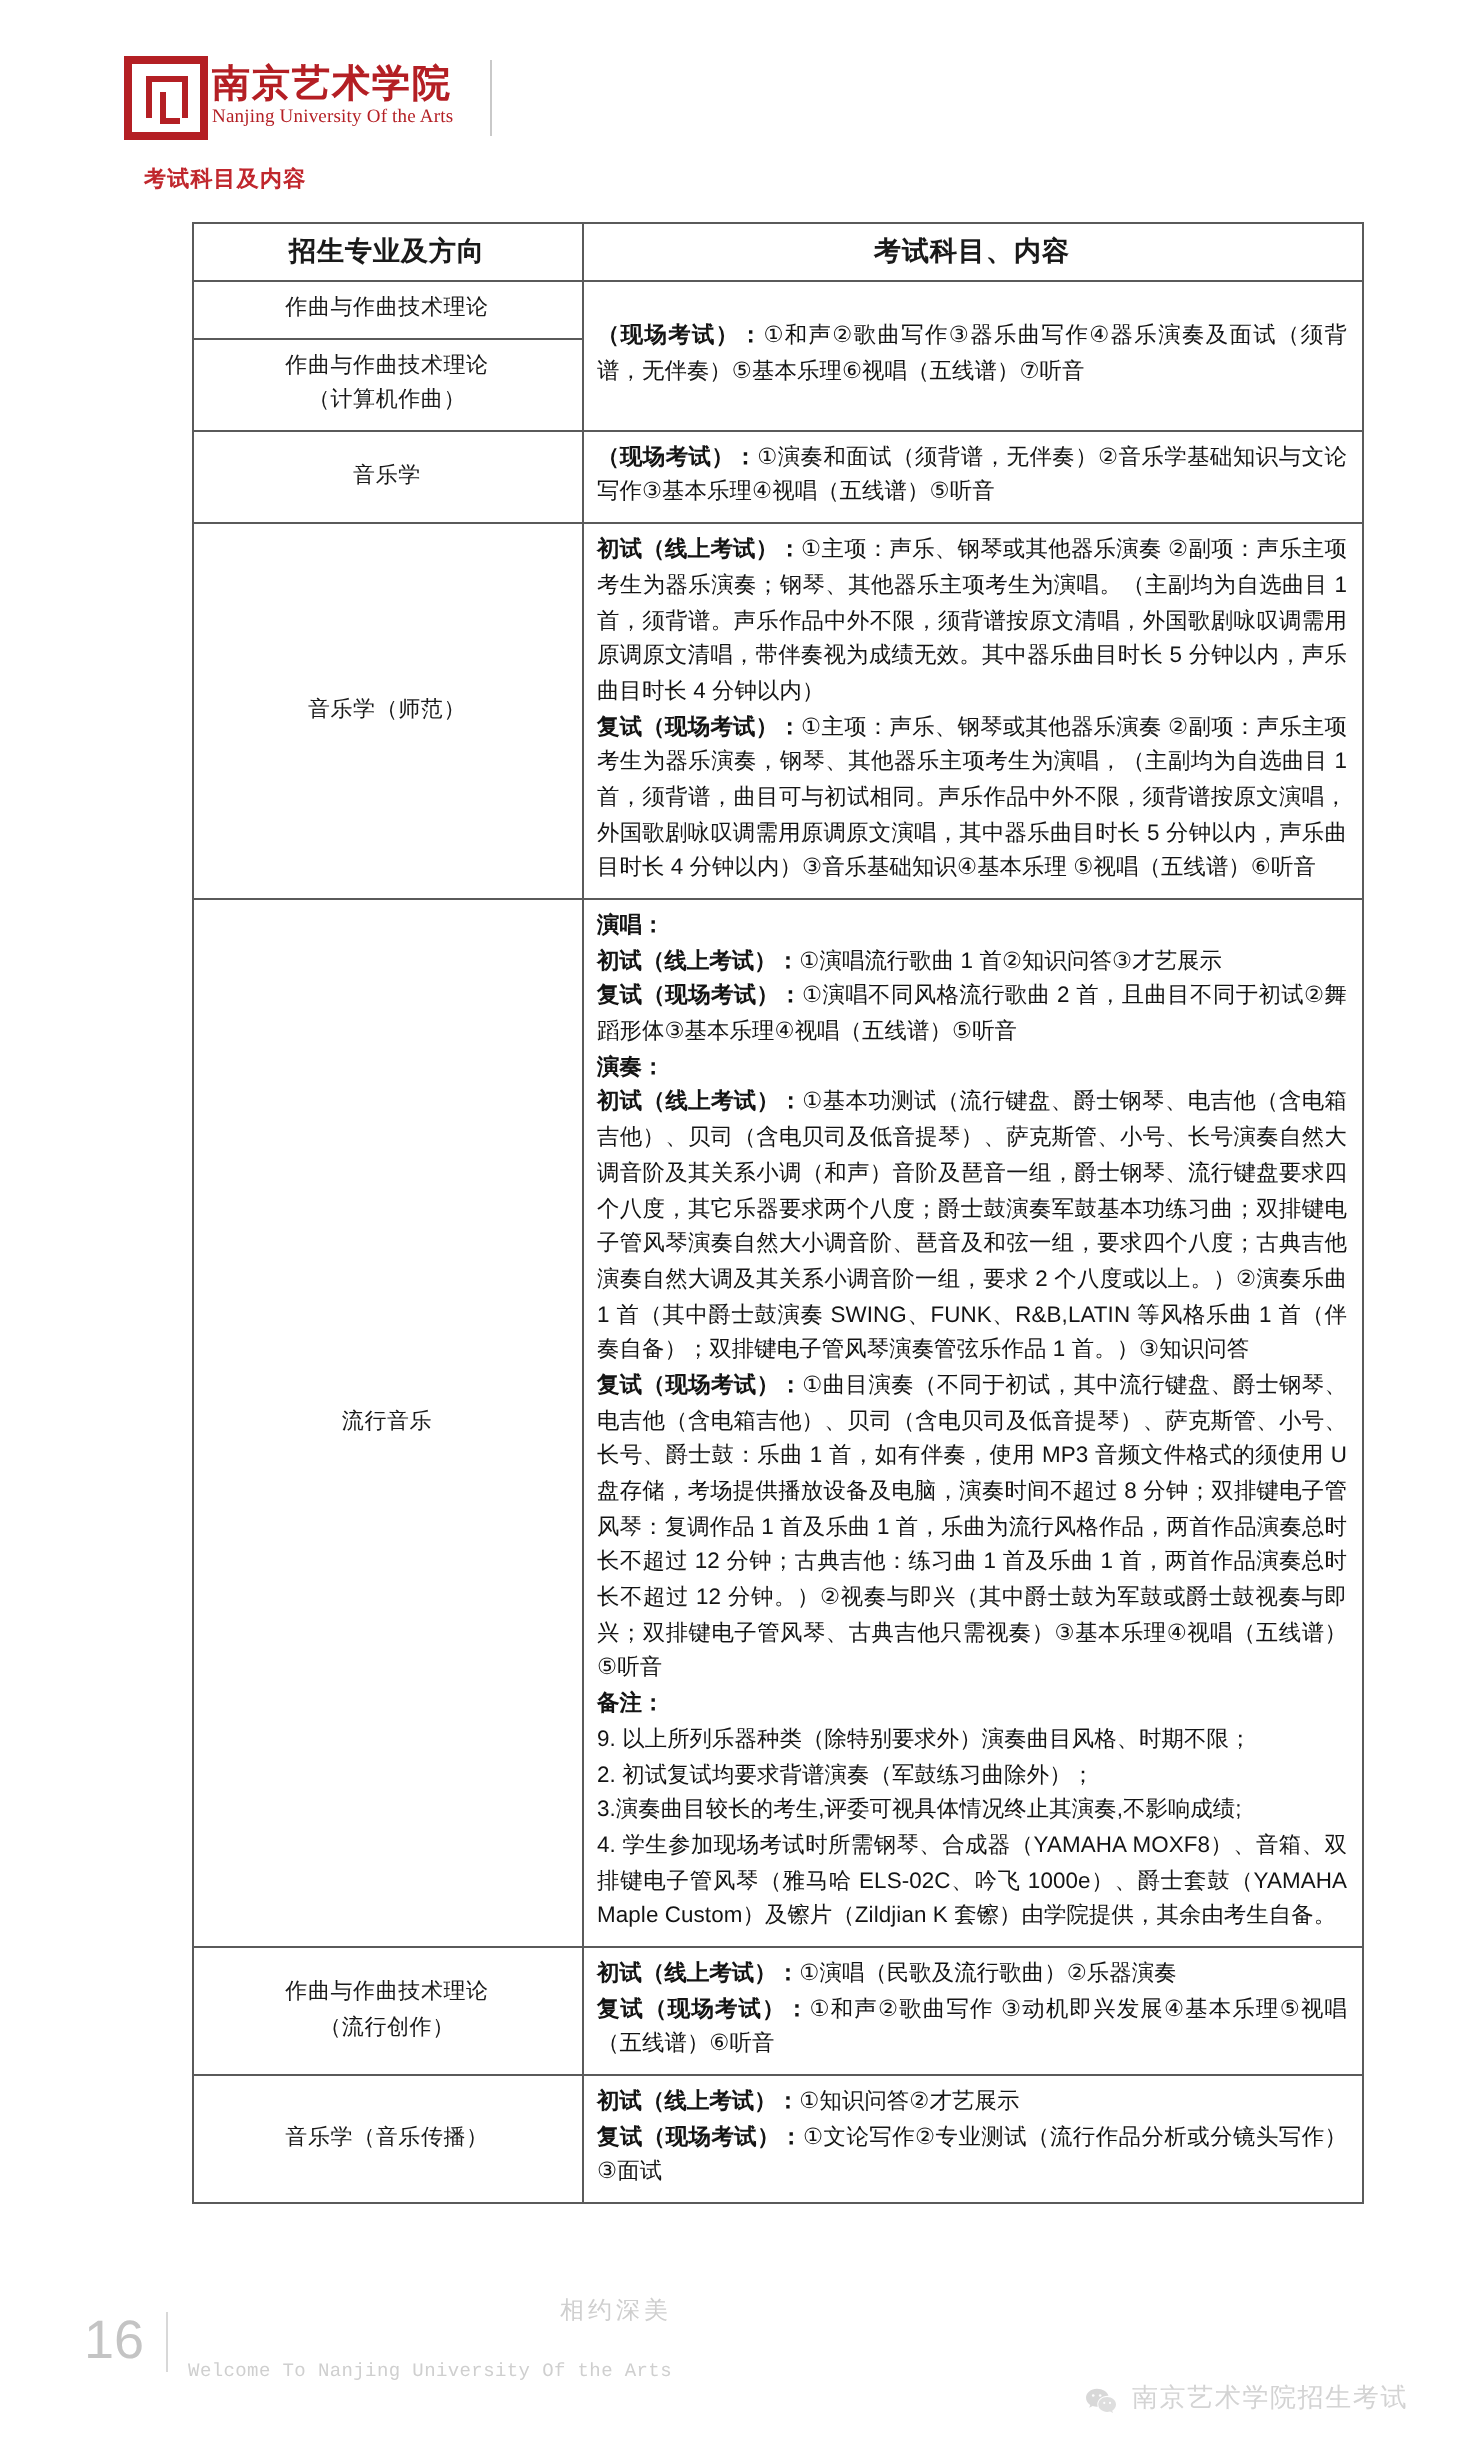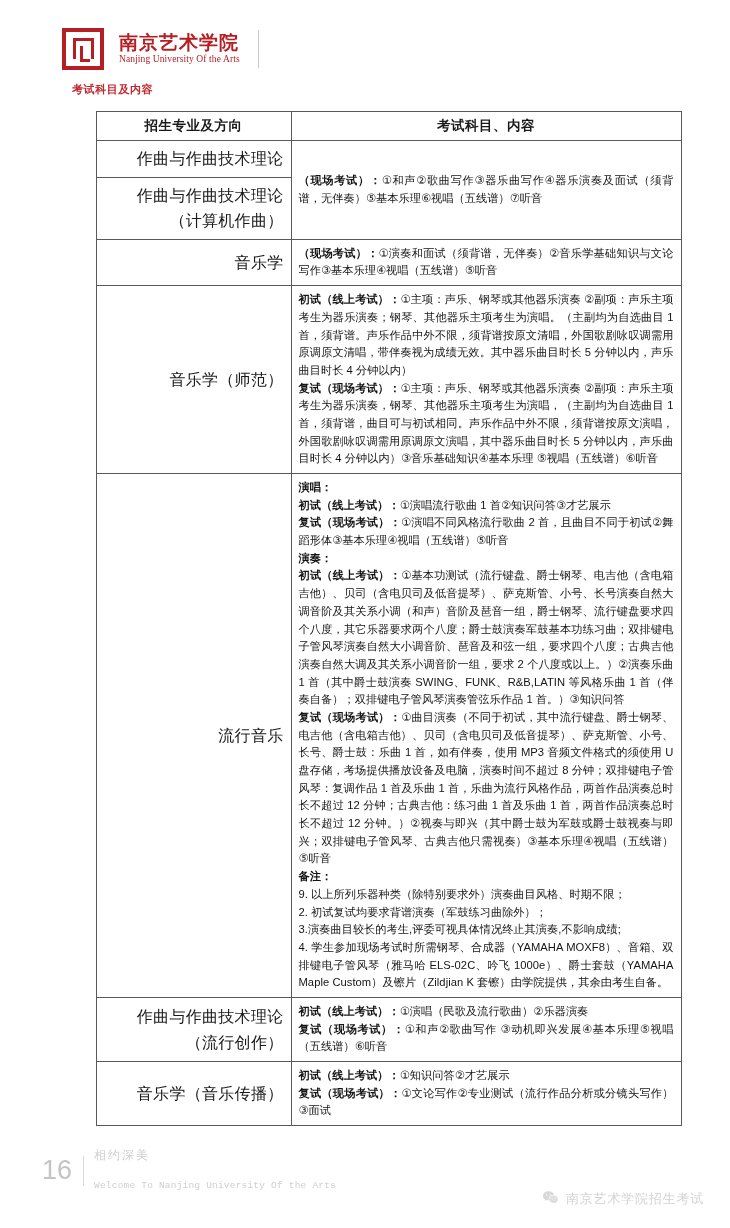--- a/index.html
+++ b/index.html
@@ -52,21 +52,21 @@
     position: absolute;
     left: 14px;
     top: 14px;
     width: 10px;
     height: 16px;
     border-left: 3px solid #b41f24;
     border-bottom: 3px solid #b41f24;
     box-sizing: border-box;
   }
   .logo-text {
-    margin-left: 15px;
+    margin-left: 2px;
     line-height: 1.05;
   }
   .logo-cn {
     font-family: "DejaVu Serif", "Liberation Serif", serif;
     font-size: 19px;
     font-weight: 700;
     color: #b41f24;
     letter-spacing: 1px;
     white-space: nowrap;
   }
@@ -124,22 +124,22 @@
 
   .th-cell {
     text-align: center;
     font-size: 13.5px;
     font-weight: 700;
     color: #1a1a1a;
     padding: 9px 4px;
     letter-spacing: 0.5px;
   }
   .major-cell {
-    text-align: right;
-    font-size: 16px;
+    text-align: center;
+    font-size: 11px;
     color: #1a1a1a;
     padding-left: 22px;
     line-height: 1.6;
     letter-spacing: 0.3px;
   }
   .content-cell {
     font-size: 11.2px;
     line-height: 1.58;
     color: #141414;
     letter-spacing: 0.05px;
@@ -174,20 +174,21 @@
     line-height: 1;
   }
   .footer-divider {
     width: 1px;
     height: 30px;
     background: #d8d8d8;
     margin: 0 10px 0 11px;
   }
   .footer-slogan {
     line-height: 1.15;
+    text-align: right;
   }
   .slogan-cn {
     font-family: "DejaVu Serif", "Liberation Serif", serif;
     font-size: 12px;
     color: #cfcfcf;
     letter-spacing: 2px;
     white-space: nowrap;
   }
   .slogan-en {
     font-family: Liberation Mono, monospace;
@@ -195,21 +196,21 @@
     color: #cfcfcf;
     letter-spacing: 0.2px;
     white-space: nowrap;
     margin-top: 18px;
   }
   .footer-right {
     position: absolute;
     right: 26px;
     bottom: 20px;
     display: flex;
-    align-items: flex-start;
+    align-items: flex-end;
   }
   .wechat-icon {
     width: 17px;
     height: 15px;
     margin-right: 7px;
     flex: 0 0 auto;
   }
   .wechat-label {
     font-size: 13px;
     color: #d3d3d3;

